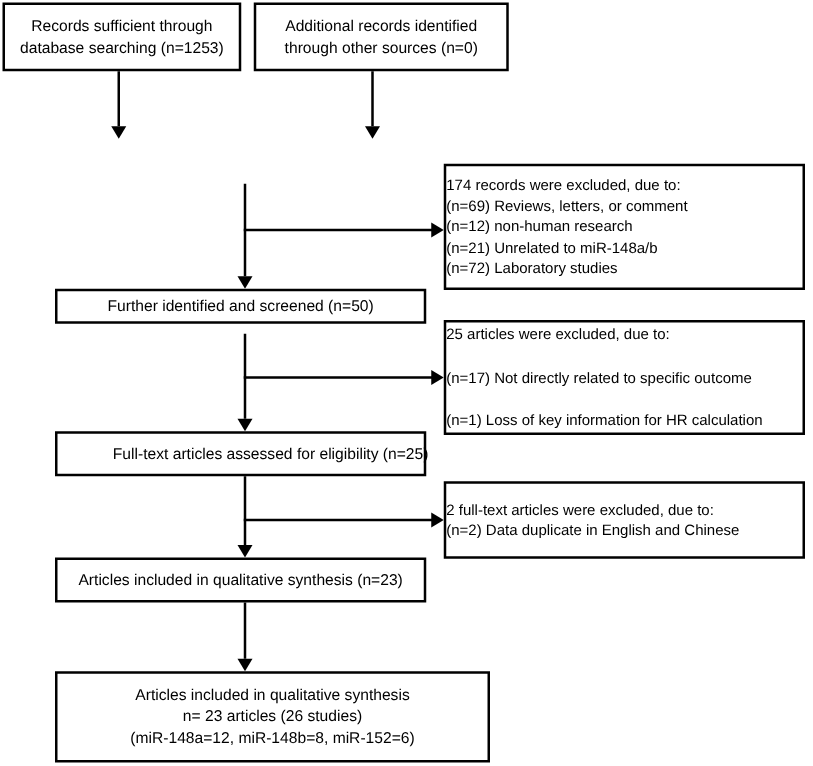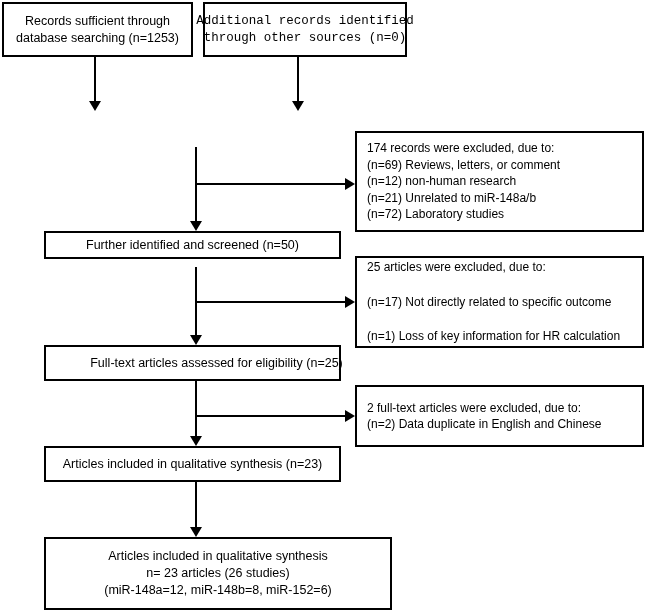--- a/index.html
+++ b/index.html
@@ -59,33 +59,33 @@
   .tline {
     font-size: 12.5px;
     line-height: 17px;
     white-space: nowrap;
   }
   .tline-sm {
     font-size: 12px;
     line-height: 16.5px;
     white-space: nowrap;
   }
-  .pad-l { padding-left: 10px; }
+  .pad-l { padding-left: 0; }
 </style>
 </head>
 <body>
 
 <div id="canvas">
 
   <div class="box center-text" style="left:2px; top:2px; width:191px; height:55px;">
     <div class="tline">Records sufficient through</div>
     <div class="tline">database searching (n=1253)</div>
   </div>
 
-  <div class="box center-text" style="left:203px; top:2px; width:204px; height:55px;font-family:Liberation Mono, monospace;">
+  <div class="box center-text" style="left:203px; top:2px; width:204px; height:55px;">
     <div class="tline">Additional records identified</div>
     <div class="tline">through other sources (n=0)</div>
   </div>
 
   <div class="line vline" style="left:94px; top:57px; height:44px;"></div>
   <div class="arrow-down" style="left:89px; top:101px;"></div>
 
   <div class="line vline" style="left:297px; top:57px; height:44px;"></div>
   <div class="arrow-down" style="left:292px; top:101px;"></div>
 

